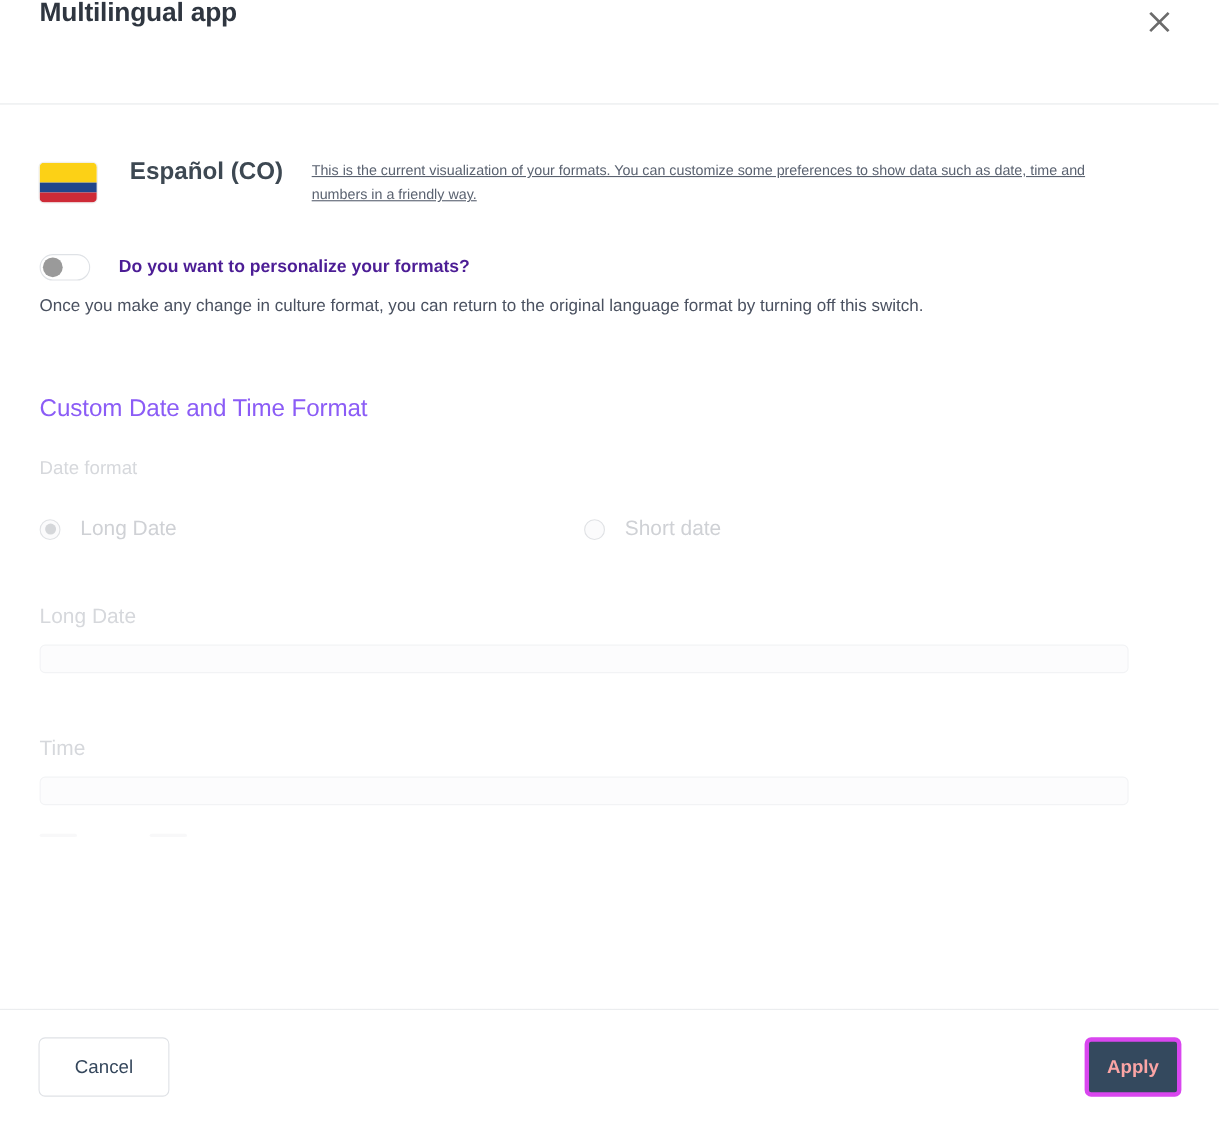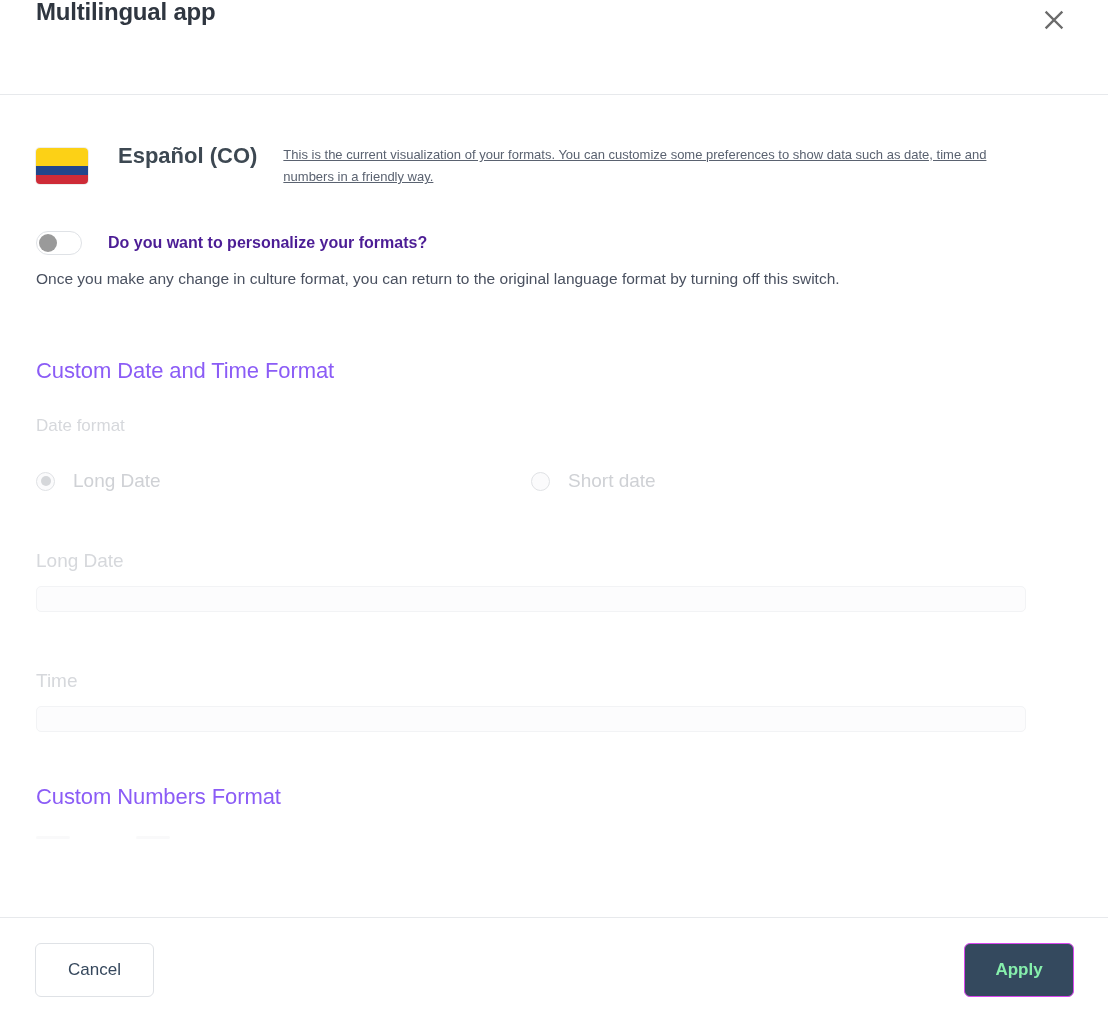--- a/index.html
+++ b/index.html
@@ -264,25 +264,25 @@
     font-size: 17px;
   }
   .btn-cancel {
     width: 119px;
     height: 54px;
     background: #ffffff;
     border: 1px solid #dfe2e6;
     color: #35475c;
   }
   .btn-apply {
-    width: 110px;
+    width: 88px;
     height: 54px;
     background: #34495e;
-    border: 1px solid #d946ef;
-    color: #86efac;
+    border: 4px solid #d946ef;
+    color: #fca5a5;
     font-weight: bold;
   }
 </style>
 </head>
 <body>
 
 <div class="modal">
 
   <div class="modal-header">
     <div class="modal-title">Multilingual app</div>
@@ -333,21 +333,20 @@
             <span class="radio-text">Short date</span>
           </div>
         </div>
 
         <div class="input-label">Long Date</div>
         <input class="text-input" type="text" disabled="" placeholder="" style="">
 
         <div class="input-label">Time</div>
         <input class="text-input" type="text" disabled="" placeholder="" style="">
 
-        <div class="section-title numbers">Custom Numbers Format</div>
 
         <div class="clipped-row">
           <span class="clipped-chip"></span>
           <span class="clipped-chip"></span>
         </div>
       </div>
 
     </div>
     <div class="fade-mask"></div>
   </div>

